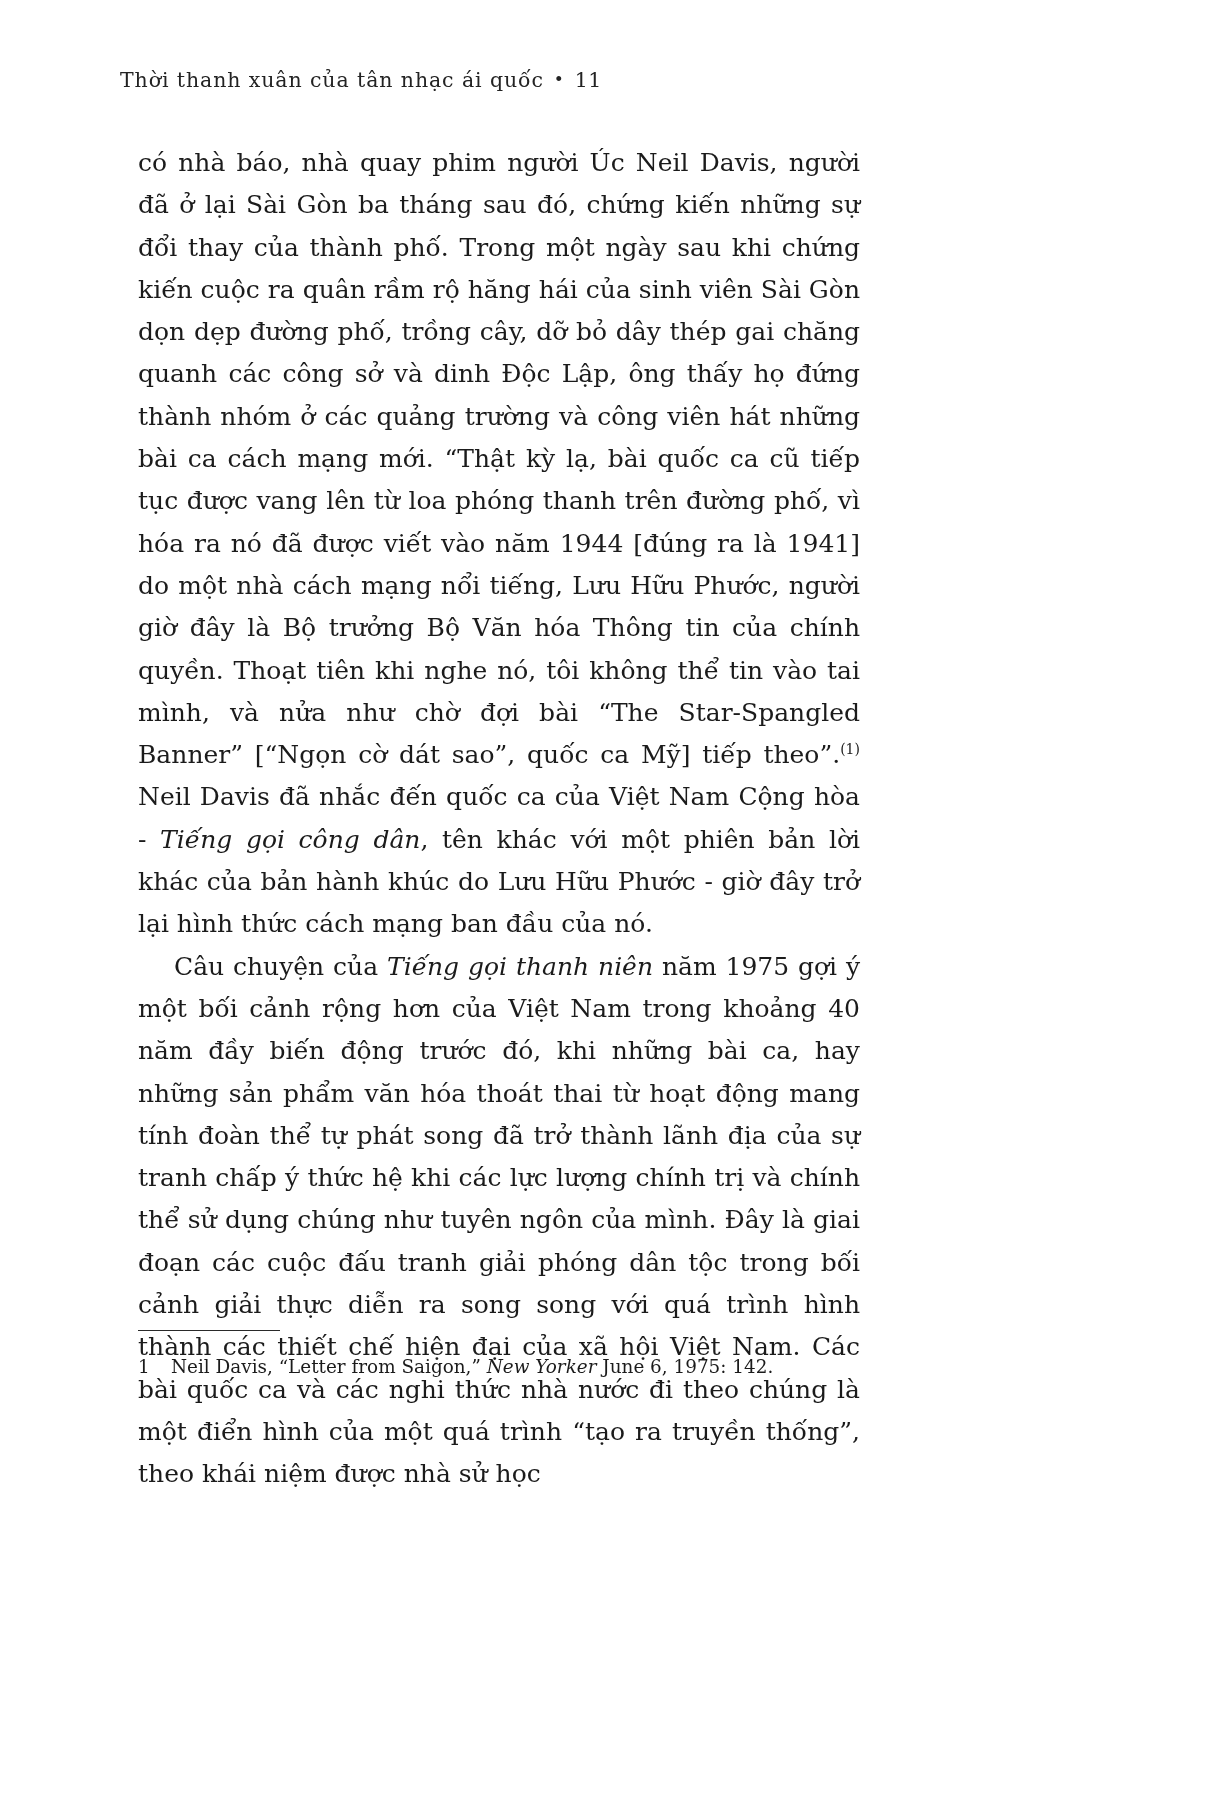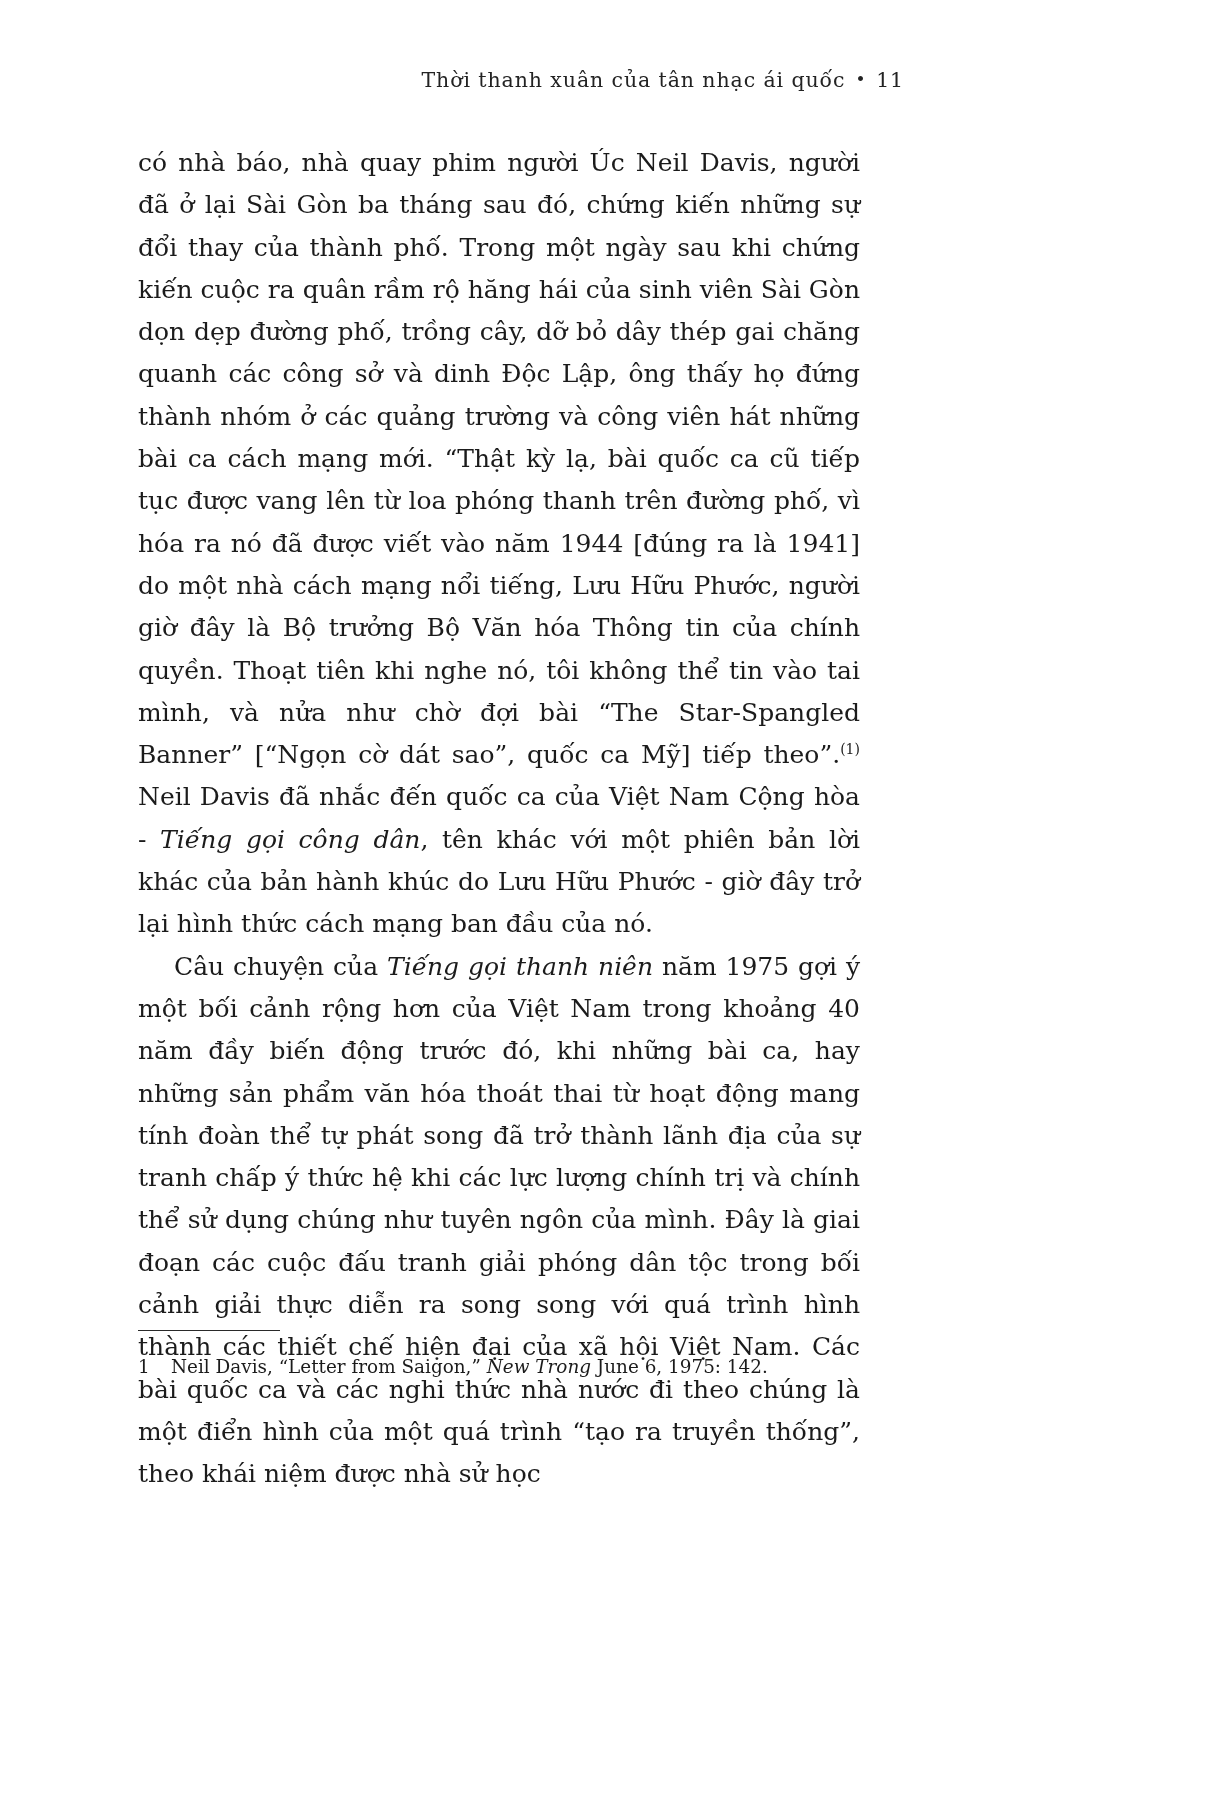--- a/index.html
+++ b/index.html
@@ -21,21 +21,21 @@
     inset: 0;
     padding: 0;
   }
 
   
   .running-head {
     position: absolute;
     top: 68px;
     left: 0;
     right: 16px;
-    text-align: center;
+    text-align: left;
     font-family: "DejaVu Serif", serif;
     font-size: 20.5px;
     letter-spacing: 0.9px;
     color: #232323;
     white-space: nowrap;
   }
   .running-head .rh-inner {
     display: inline-block;
     padding-left: 120px; 
   }
@@ -123,17 +123,17 @@
 
   <div class="text-block">
     <p class="para" id="para-1"><span>có nhà báo, nhà quay phim người Úc Neil Davis, người đã ở lại Sài Gòn ba tháng sau đó, chứng kiến những sự đổi thay của thành phố. Trong một ngày sau khi chứng kiến cuộc ra quân rầm rộ hăng hái của sinh viên Sài Gòn dọn dẹp đường phố, trồng cây, dỡ bỏ dây thép gai chăng quanh các công sở và dinh Độc Lập, ông thấy họ đứng thành nhóm ở các quảng trường và công viên hát những bài ca cách mạng mới. “Thật kỳ lạ, bài quốc ca cũ tiếp tục được vang lên từ loa phóng thanh trên đường phố, vì hóa ra nó đã được viết vào năm 1944 [đúng ra là 1941] do một nhà cách mạng nổi tiếng, Lưu Hữu Phước, người giờ đây là Bộ trưởng Bộ Văn hóa Thông tin của chính quyền. Thoạt tiên khi nghe nó, tôi không thể tin vào tai mình, và nửa như chờ đợi bài “The Star-Spangled Banner” [“Ngọn cờ dát sao”, quốc ca Mỹ] tiếp theo”.</span><sup class="fn">(1)</sup><span> Neil Davis đã nhắc đến quốc ca của Việt Nam Cộng hòa - </span><i>Tiếng gọi công dân</i><span>, tên khác với một phiên bản lời khác của bản hành khúc do Lưu Hữu Phước - giờ đây trở lại hình thức cách mạng ban đầu của nó.</span></p>
     <p class="para" id="para-2"><span>Câu chuyện của </span><i>Tiếng gọi thanh niên</i><span> năm 1975 gợi ý một bối cảnh rộng hơn của Việt Nam trong khoảng 40 năm đầy biến động trước đó, khi những bài ca, hay những sản phẩm văn hóa thoát thai từ hoạt động mang tính đoàn thể tự phát song đã trở thành lãnh địa của sự tranh chấp ý thức hệ khi các lực lượng chính trị và chính thể sử dụng chúng như tuyên ngôn của mình. Đây là giai đoạn các cuộc đấu tranh giải phóng dân tộc trong bối cảnh giải thực diễn ra song song với quá trình hình thành các thiết chế hiện đại của xã hội Việt Nam. Các bài quốc ca và các nghi thức nhà nước đi theo chúng là một điển hình của một quá trình “tạo ra truyền thống”, theo khái niệm được nhà sử học</span></p>
   </div>
 
   <div class="footnote-area">
     <div class="footnote-rule"></div>
     <div class="footnote" id="footnote-1">
       <span class="fn-num">1</span>
-      <span class="fn-text"><span>Neil Davis, “Letter from Saigon,” </span><i>New Trong</i><span> June 6, 1975: 142.</span></span>
+      <span class="fn-text"><span>Neil Davis, “Letter from Saigon,” </span><i>New Yorker</i><span> June 6, 1975: 142.</span></span>
     </div>
   </div>
 
 </div>
 
 </body></html>

